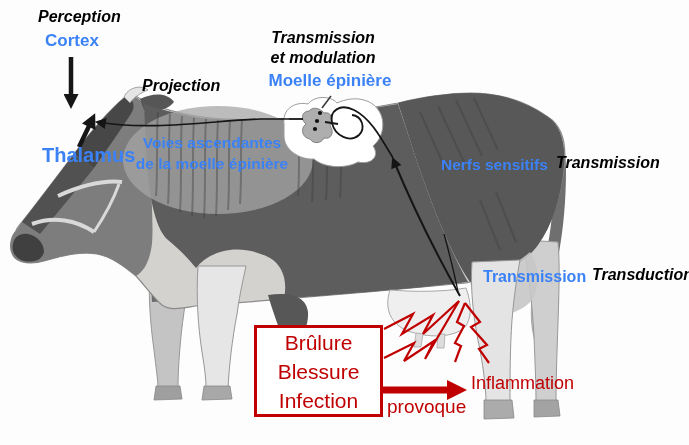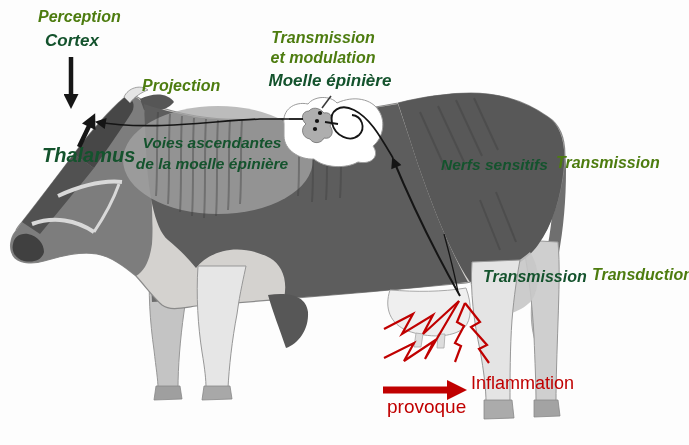--- a/index.html
+++ b/index.html
@@ -2,22 +2,22 @@
 <html><head>
 <meta charset="utf-8">
 <style>
   html,body{margin:0;padding:0;background:#ffffff;}
   #stage{
     position:relative;width:689px;height:445px;overflow:hidden;
     background:#fdfdfd;
     font-family:"Liberation Sans",sans-serif;
   }
   .lbl{position:absolute;white-space:pre-line;}
-  .black{color:#14532d;font-weight:700;font-style:italic;}
-  .red-it{color:#4d7c0f;font-weight:700;font-style:italic;}
+  .black{color:#3b82f6;font-weight:700;}
+  .red-it{color:#000000;font-weight:700;font-style:italic;}
   .red{color:#c00000;font-weight:400;}
   .ctr{text-align:center;}
   #perception{left:38px;top:8px;font-size:16px;}
   #cortex{left:45px;top:31px;font-size:17px;}
   #projection{left:142px;top:77px;font-size:16px;}
   #trans-mod{left:252px;top:28px;width:142px;font-size:16px;line-height:20px;}
   #moelle{left:252px;top:71px;width:126px;font-size:17px;margin-left:15px;}
   #thalamus{left:42px;top:144px;font-size:20px;}
   #voies{left:122px;top:132px;width:180px;font-size:15.5px;line-height:21px;}
   #nerfs{left:441px;top:156px;font-size:15.5px;}
@@ -154,16 +154,21 @@
 et modulation</div>
   <div class="lbl black ctr" id="moelle">Moelle épinière</div>
   <div class="lbl black" id="thalamus">Thalamus</div>
   <div class="lbl black ctr" id="voies">Voies ascendantes
 de la moelle épinière</div>
   <div class="lbl black" id="nerfs">Nerfs sensitifs</div>
   <div class="lbl red-it" id="transmission">Transmission</div>
   <div class="lbl black" id="nocicepteurs">Transmission</div>
   <div class="lbl red-it" id="transduction">Transduction</div>
 
+  <div id="causes-box">
+    <span>Brûlure</span>
+    <span>Blessure</span>
+    <span>Infection</span>
+  </div>
 
   <div class="lbl red" id="provoque">provoque</div>
   <div class="lbl red" id="inflammation">Inflammation</div>
 </div>
 
 </body></html>

